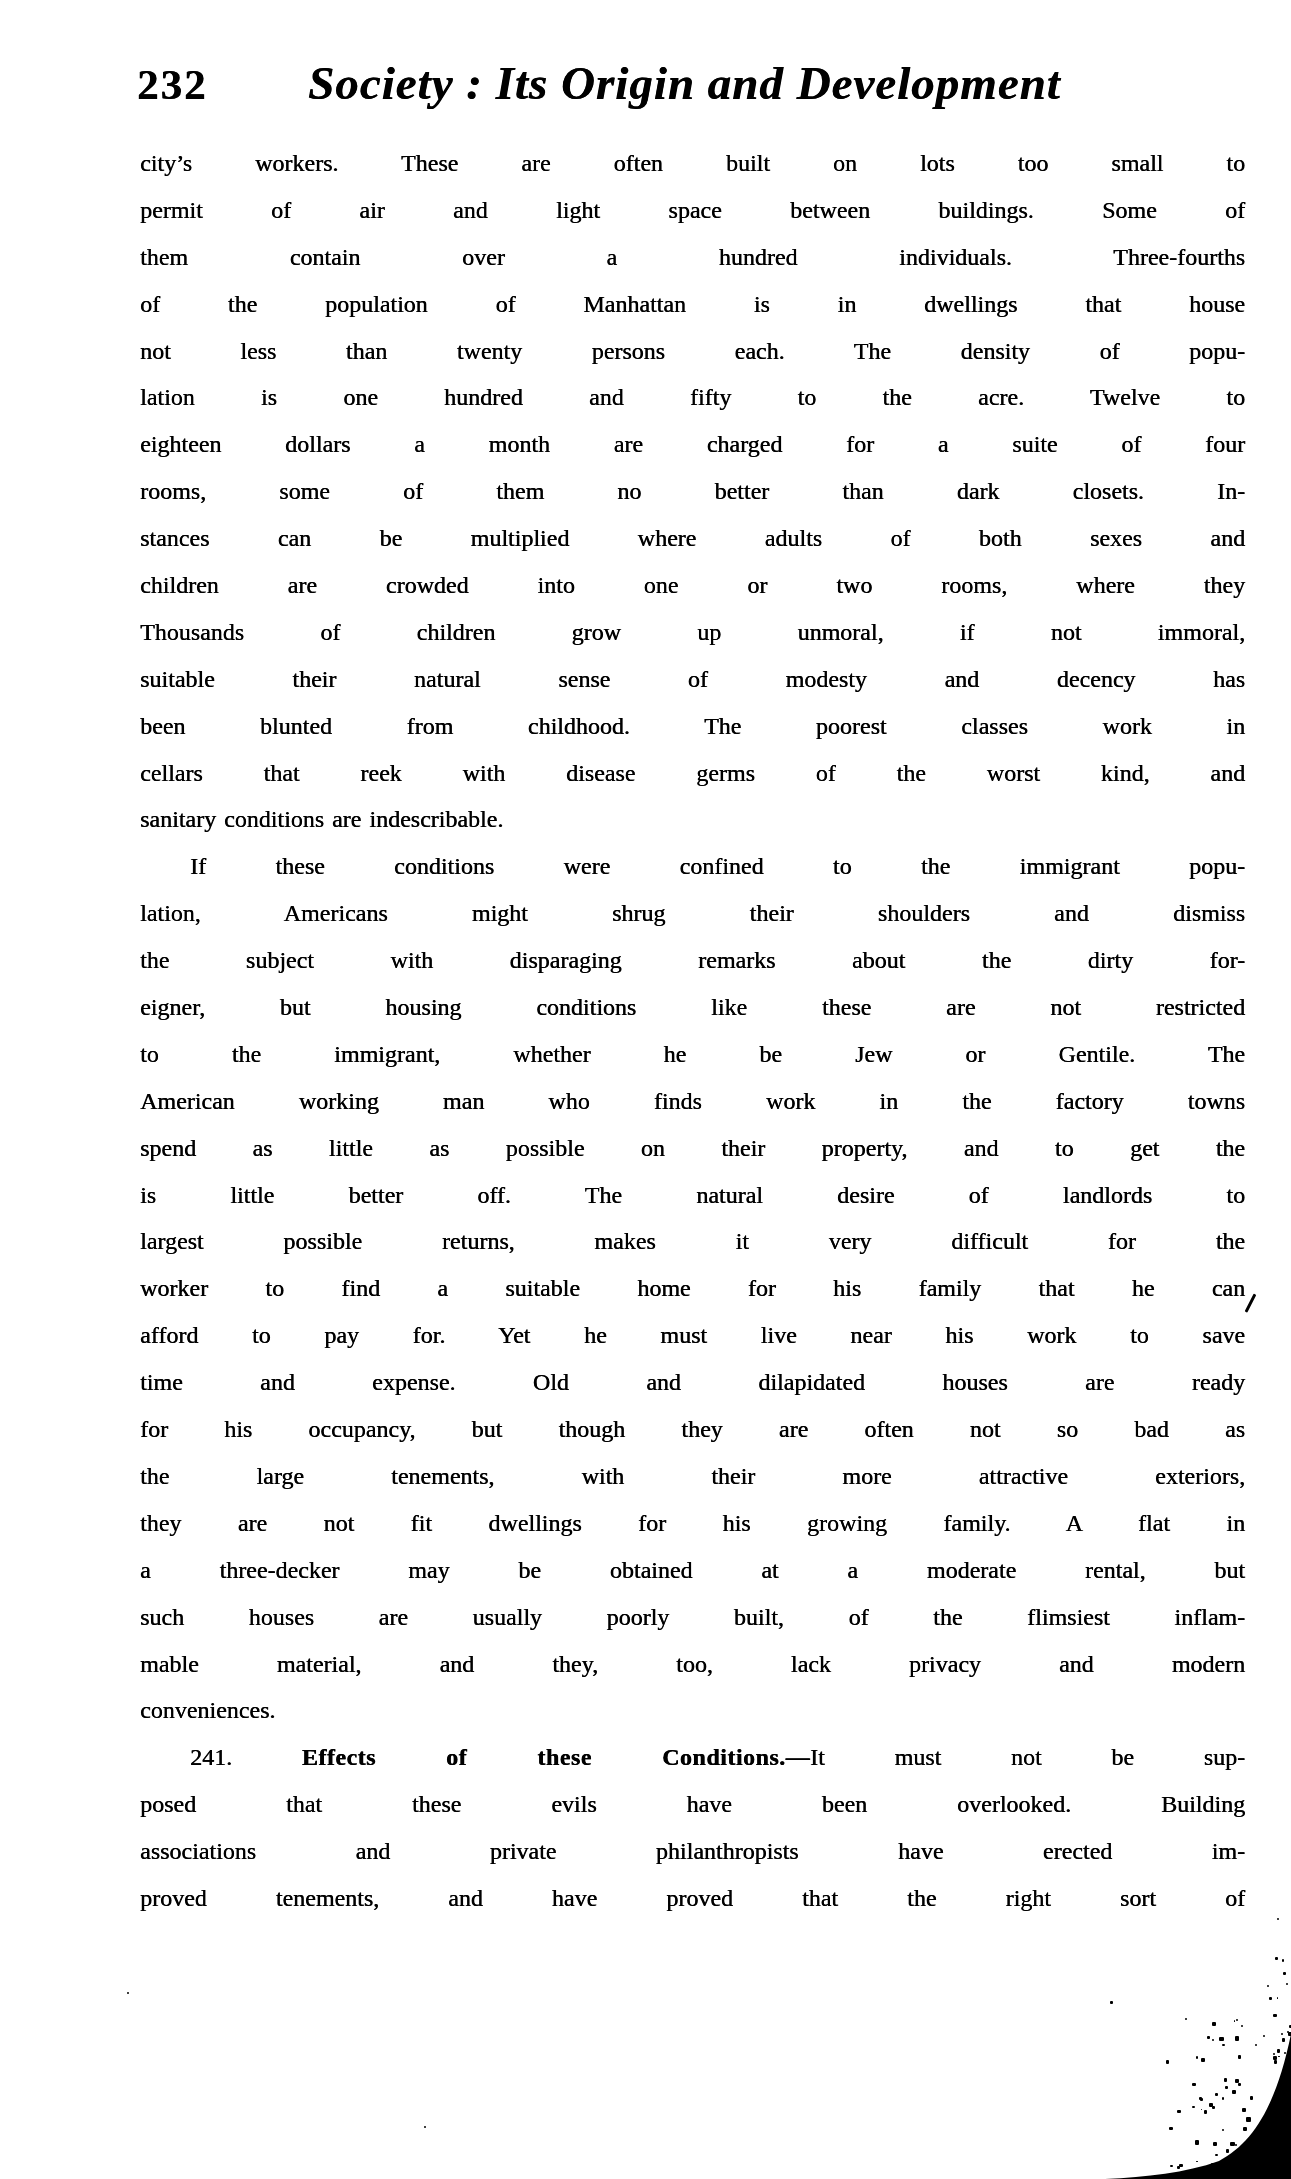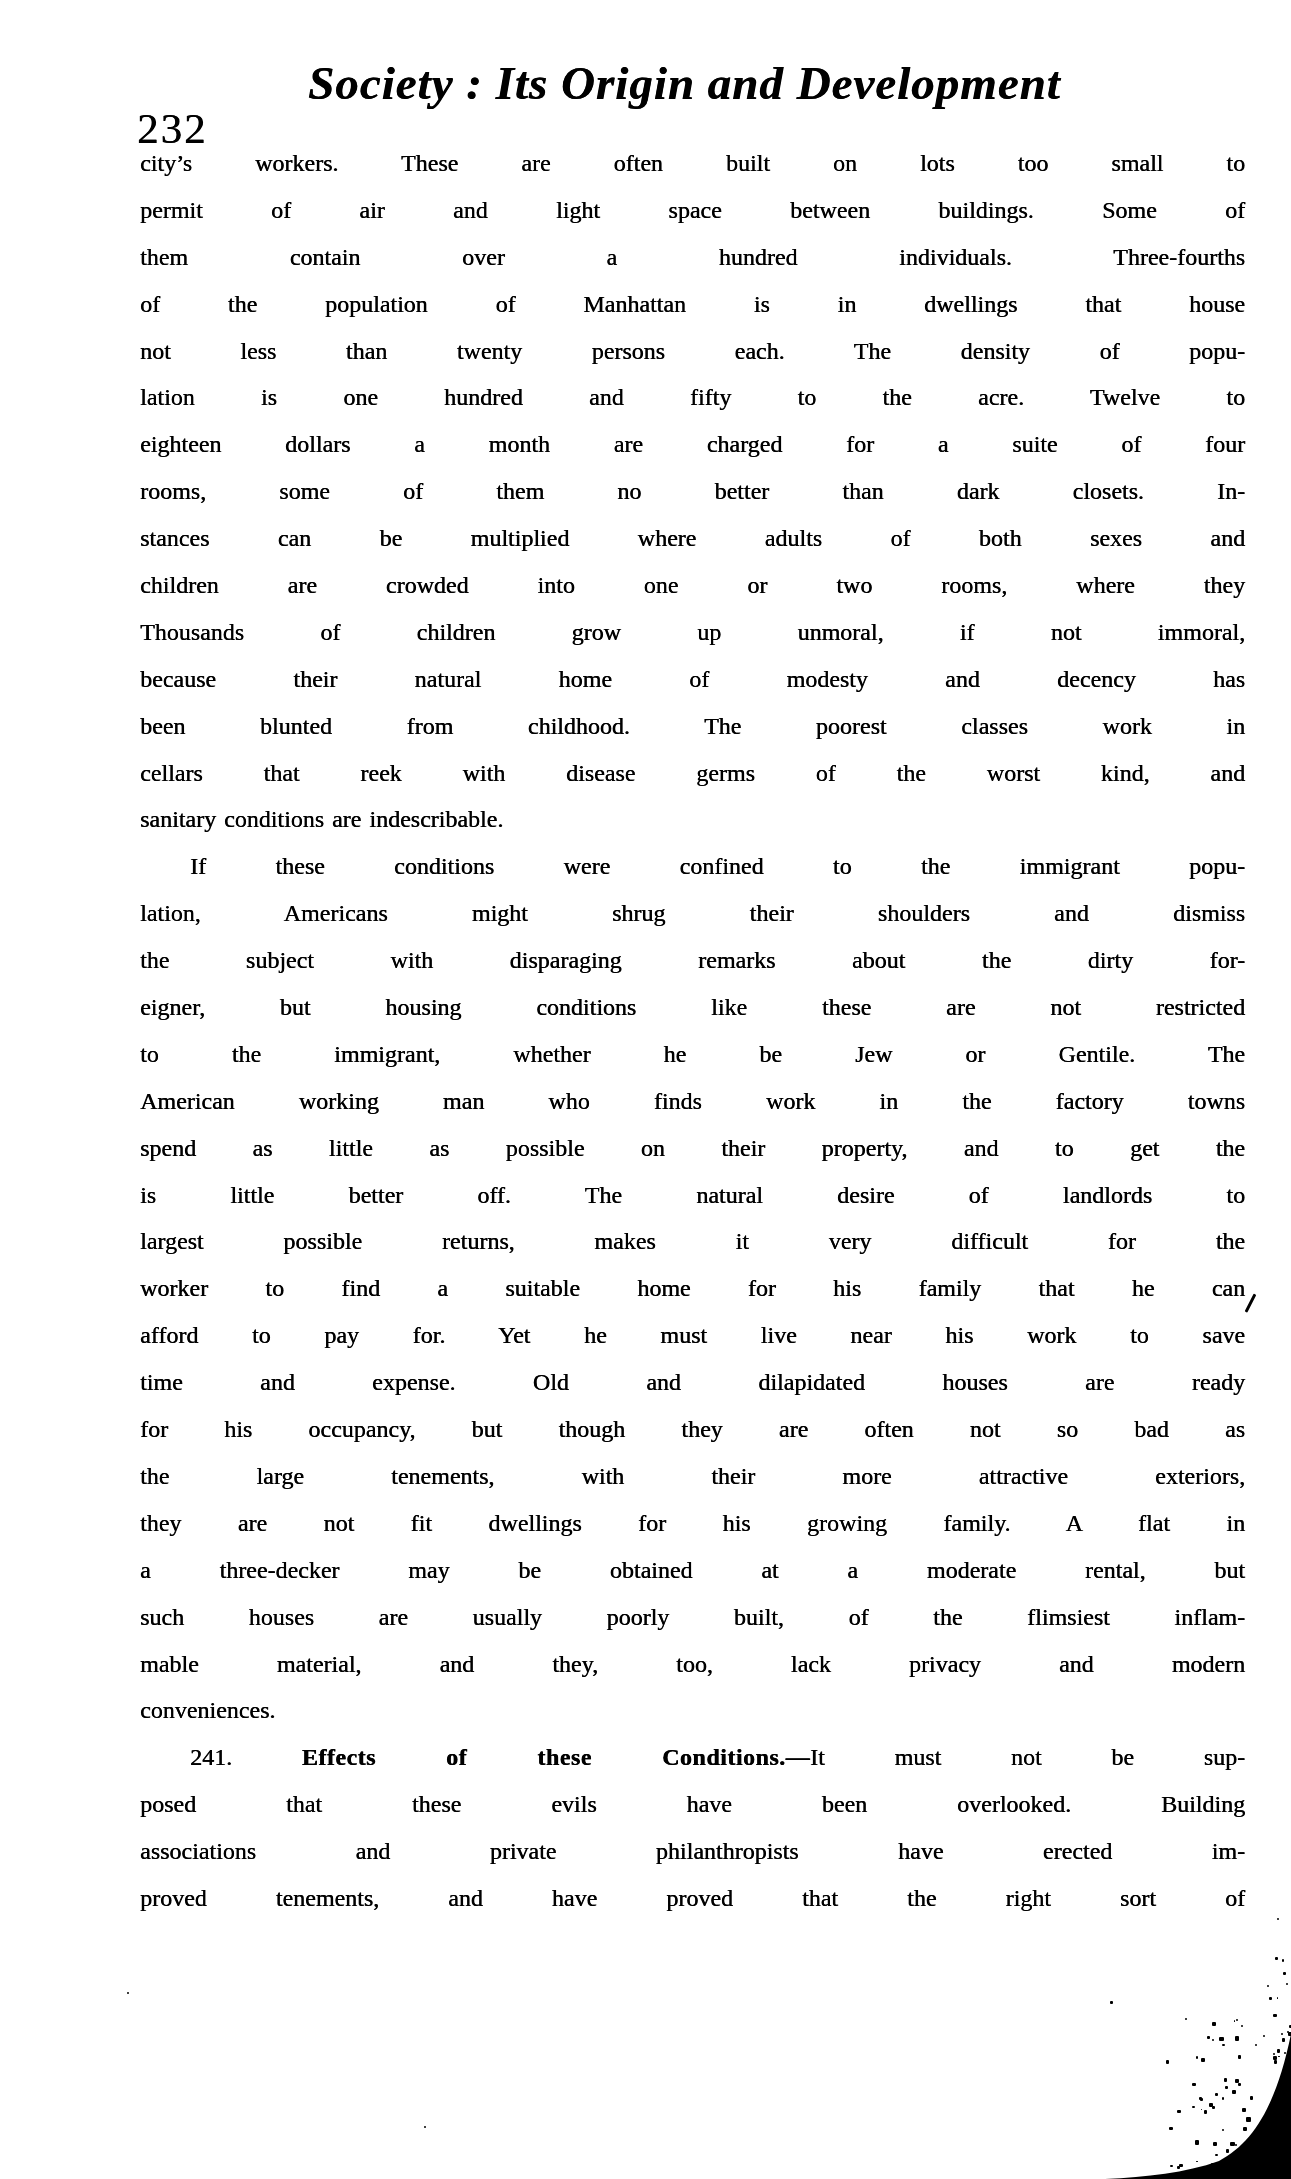--- a/index.html
+++ b/index.html
@@ -11,23 +11,22 @@
     position:relative;
     width:1291px;height:2179px;
     background:var(--paper);
     overflow:hidden;
     font-family:"Liberation Serif","DejaVu Serif",serif;
     color:var(--ink);
   }
   
   .folio{
     position:absolute;left:137px;top:60px;
-    font-size:43px;font-weight:normal;letter-spacing:2px;
+    font-size:43px;font-weight:bold;letter-spacing:2px;
     text-shadow:0.4px 0.4px 0 var(--ink);
-    margin-top:44px;
   }
   .running-title{
     position:absolute;left:308px;top:56px;
     font-size:47px;font-weight:bold;font-style:italic;
     letter-spacing:1px;
     text-shadow:0.4px 0.4px 0 var(--ink);
     white-space:nowrap;
   }
   
   .text-block{
@@ -67,21 +66,21 @@
       <div class="line">permit of air and light space between buildings.  Some of</div>
       <div class="line">them contain over a hundred individuals.  Three-fourths</div>
       <div class="line">of the population of Manhattan is in dwellings that house</div>
       <div class="line">not less than twenty persons each.  The density of popu-</div>
       <div class="line">lation is one hundred and fifty to the acre.  Twelve to</div>
       <div class="line">eighteen dollars a month are charged for a suite of four</div>
       <div class="line">rooms, some of them no better than dark closets.  In-</div>
       <div class="line">stances can be multiplied where adults of both sexes and</div>
       <div class="line">children are crowded into one or two rooms, where they</div>
       <div class="line">Thousands of children grow up unmoral, if not immoral,</div>
-      <div class="line">because their natural home of modesty and decency has</div>
+      <div class="line">suitable their natural sense of modesty and decency has</div>
       <div class="line">been blunted from childhood.  The poorest classes work in</div>
       <div class="line">cellars that reek with disease germs of the worst kind, and</div>
       <div class="line end">sanitary conditions are indescribable.</div>
       <div class="line indent">If these conditions were confined to the immigrant popu-</div>
       <div class="line">lation, Americans might shrug their shoulders and dismiss</div>
       <div class="line">the subject with disparaging remarks about the dirty for-</div>
       <div class="line">eigner, but housing conditions like these are not restricted</div>
       <div class="line">to the immigrant, whether he be Jew or Gentile.  The</div>
       <div class="line">American working man who finds work in the factory towns</div>
       <div class="line">spend as little as possible on their property, and to get the</div>

